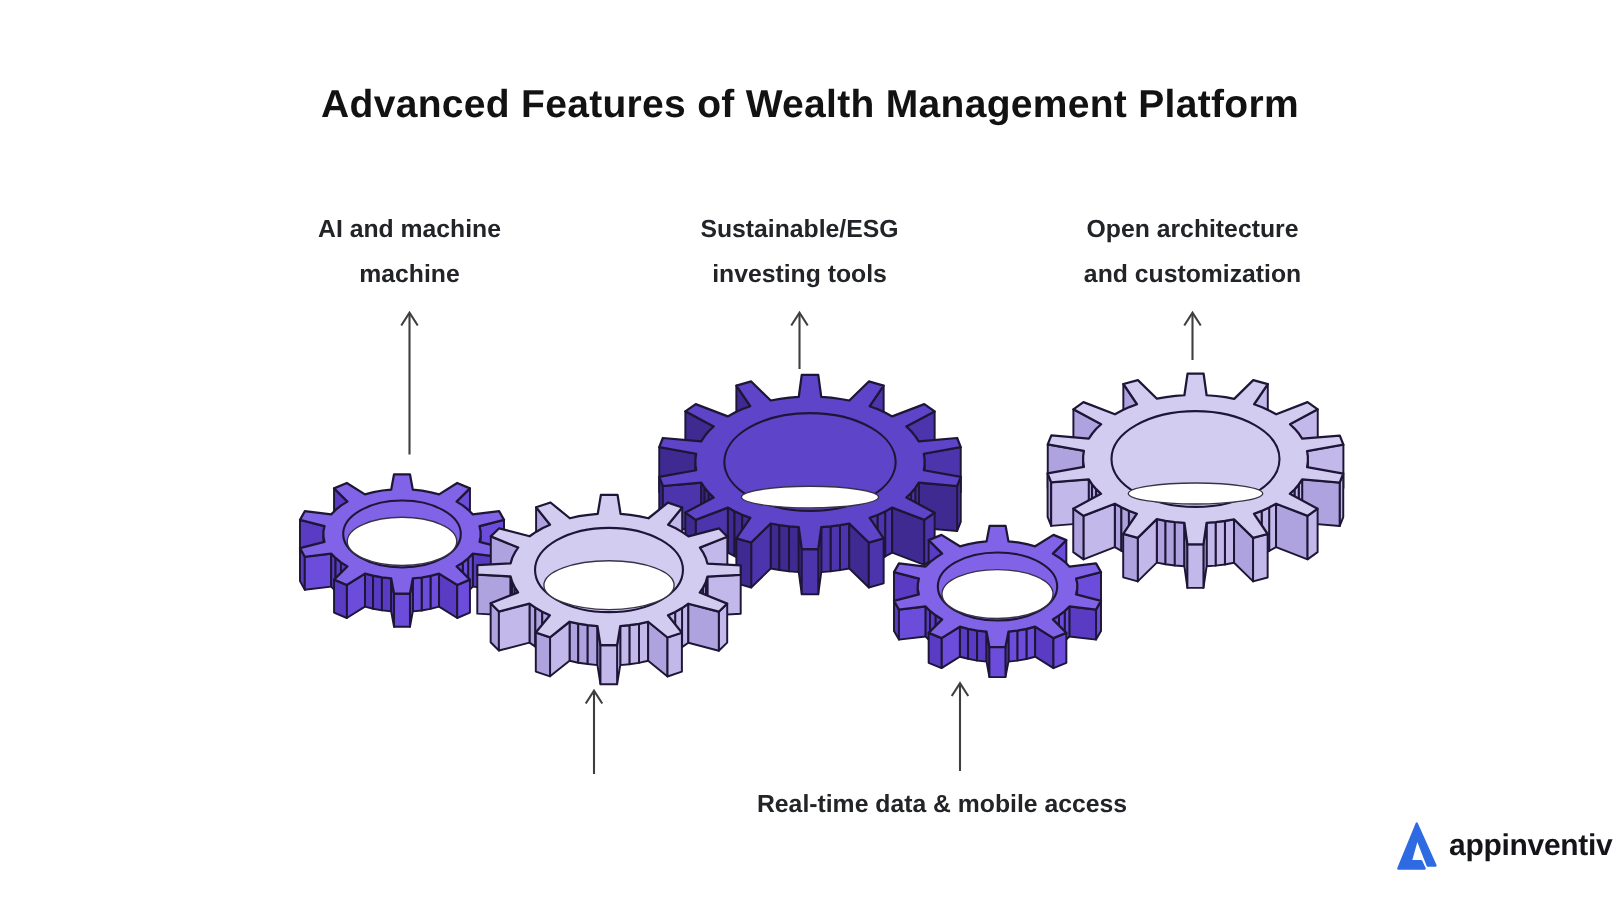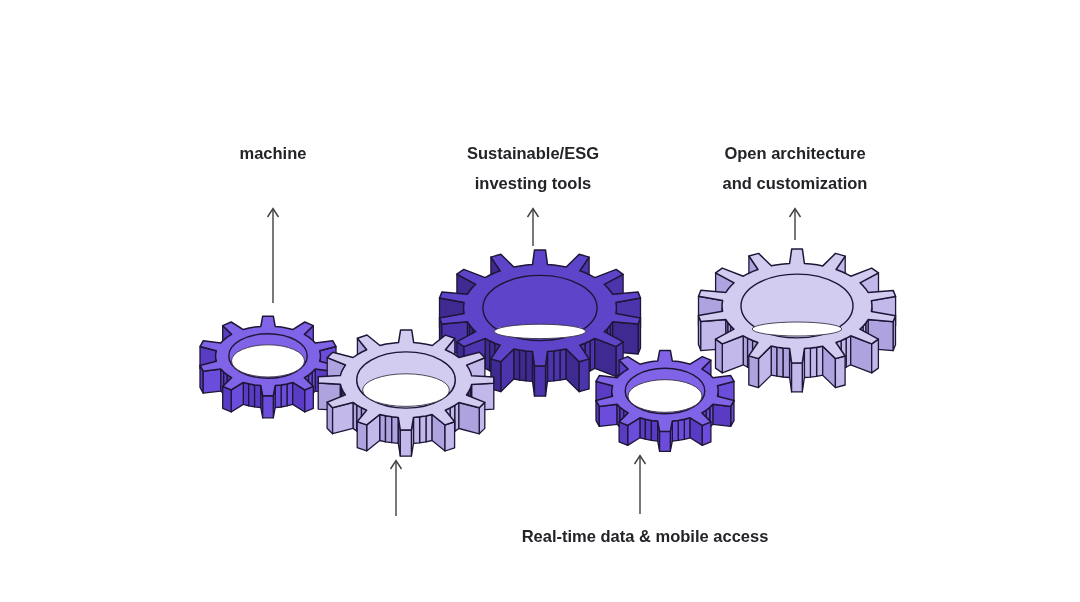--- a/index.html
+++ b/index.html
@@ -13,34 +13,35 @@
   }
   .lbl{
     position:absolute;width:340px;margin-left:-170px;text-align:center;
     font-size:16.5px;font-weight:600;color:#222428;line-height:30px;
   }
   .lbl span{display:block;}
   .lbl-ai{left:273px;top:138px;}
   .lbl-esg{left:533px;top:138px;}
   .lbl-open{left:795px;top:138px;}
   .lbl-gam{left:396px;top:521px;}
-  .lbl-rt{left:645px;top:521px;}
+  .lbl-rt{left:628px;top:521px;}
   #scene{position:absolute;left:0;top:0;}
   .logo{
     position:absolute;left:931px;top:547px;display:flex;align-items:center;gap:7px;
   }
   .logo .wordmark{
     font-size:20px;font-weight:600;color:#141519;letter-spacing:-.2px;line-height:34px;
   }
 </style>
 </head>
 <body>
 
 <div class="canvas">
 
+  <h1 class="page-title">Advanced Features of Wealth Management Platform</h1>
 
   <svg id="scene" width="1080" height="602" viewBox="0 0 1080 602">
       <g>
         <path d="M500.2,270.8L490.9,257.1L490.9,287.1L500.2,300.8Z" fill="#3F2A92" stroke="#1E1636" stroke-width="1.3" stroke-linejoin="round"></path>
         <path d="M589.1,257.1L579.8,270.8L579.8,300.8L589.1,287.1Z" fill="#4C34AC" stroke="#1E1636" stroke-width="1.3" stroke-linejoin="round"></path>
         <path d="M475.8,284.3L456.9,274.2L456.9,304.2L475.8,314.3Z" fill="#3F2A92" stroke="#1E1636" stroke-width="1.3" stroke-linejoin="round"></path>
         <path d="M623.1,274.3L604.2,284.3L604.2,314.3L623.1,304.3Z" fill="#4C34AC" stroke="#1E1636" stroke-width="1.3" stroke-linejoin="round"></path>
         <path d="M464.1,302.5L439.5,298.1L439.5,328.1L464.1,332.5Z" fill="#3F2A92" stroke="#1E1636" stroke-width="1.3" stroke-linejoin="round"></path>
         <path d="M640.5,298.1L615.9,302.5L615.9,332.5L640.5,328.1Z" fill="#4C34AC" stroke="#1E1636" stroke-width="1.3" stroke-linejoin="round"></path>
         <path d="M464.1,313.5L463.6,309.8L463.6,339.8L464.1,343.5Z" fill="#3F2A92" stroke="#1E1636" stroke-width="1.3" stroke-linejoin="round"></path>
@@ -252,32 +253,39 @@
         <line x1="396" y1="461" x2="396" y2="516" stroke="#3F3F3F" stroke-width="1.4"></line>
         <polyline points="390.5,469 396,460.5 401.5,469" fill="none" stroke="#3F3F3F" stroke-width="1.4"></polyline>
       </g>
       <g>
         <line x1="640" y1="456" x2="640" y2="514" stroke="#3F3F3F" stroke-width="1.4"></line>
         <polyline points="634.5,464 640,455.5 645.5,464" fill="none" stroke="#3F3F3F" stroke-width="1.4"></polyline>
       </g>
     </svg>
 
   <div class="lbl lbl-ai">
+    <span>AI and machine</span>
     <span>machine</span>
   </div>
 
   <div class="lbl lbl-open">
     <span>Open architecture</span>
     <span>and customization</span>
   </div>
 
   <div class="lbl lbl-esg">
     <span>Sustainable/ESG</span>
     <span>investing tools</span>
   </div>
 
 
   <div class="lbl lbl-rt">
     <span>Real-time data &amp; mobile access</span>
   </div>
 
+  <div class="logo">
+    <svg width="28" height="34" viewBox="0 0 28 34">
+      <path id="logo-a-path" d="M13.5,2 L26,30 L20.8,30 L13.8,12 L9.6,27 L16.4,27 L18.8,32 L1.2,32 Z" stroke-width="1.5" stroke-linejoin="round" fill="#2E6BE2" stroke="#2E6BE2"></path>
+    </svg>
+    <span class="wordmark">appinventiv</span>
+  </div>
 
 </div>
 
 </body></html>

